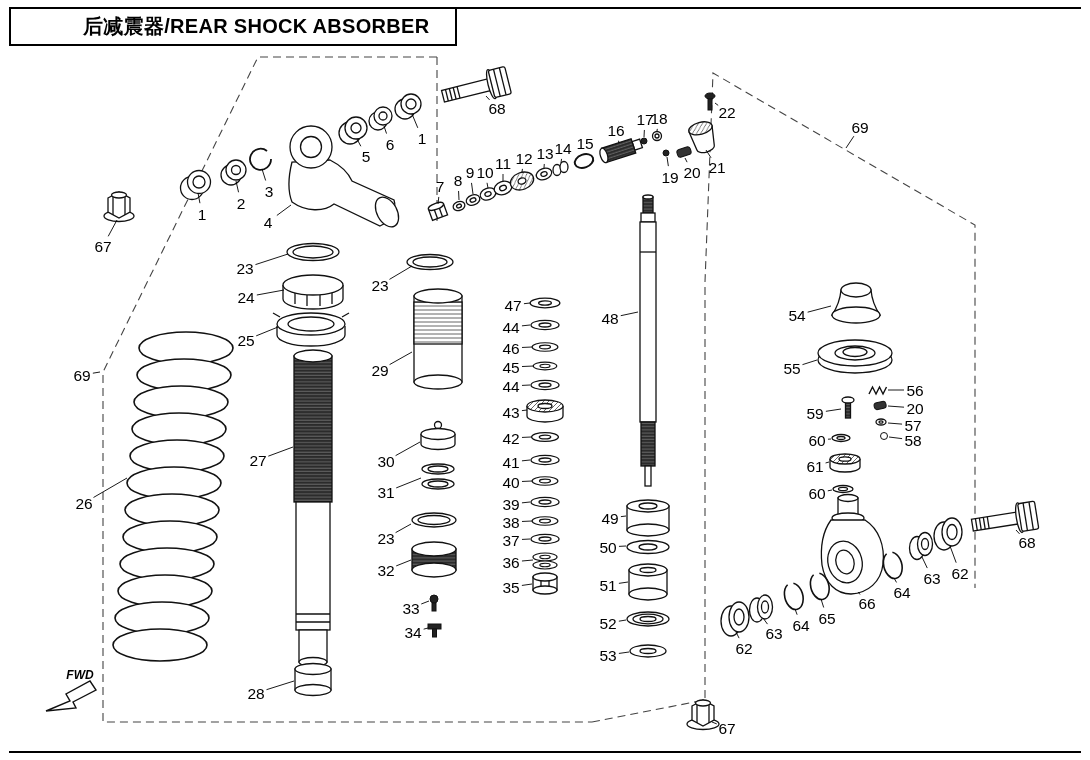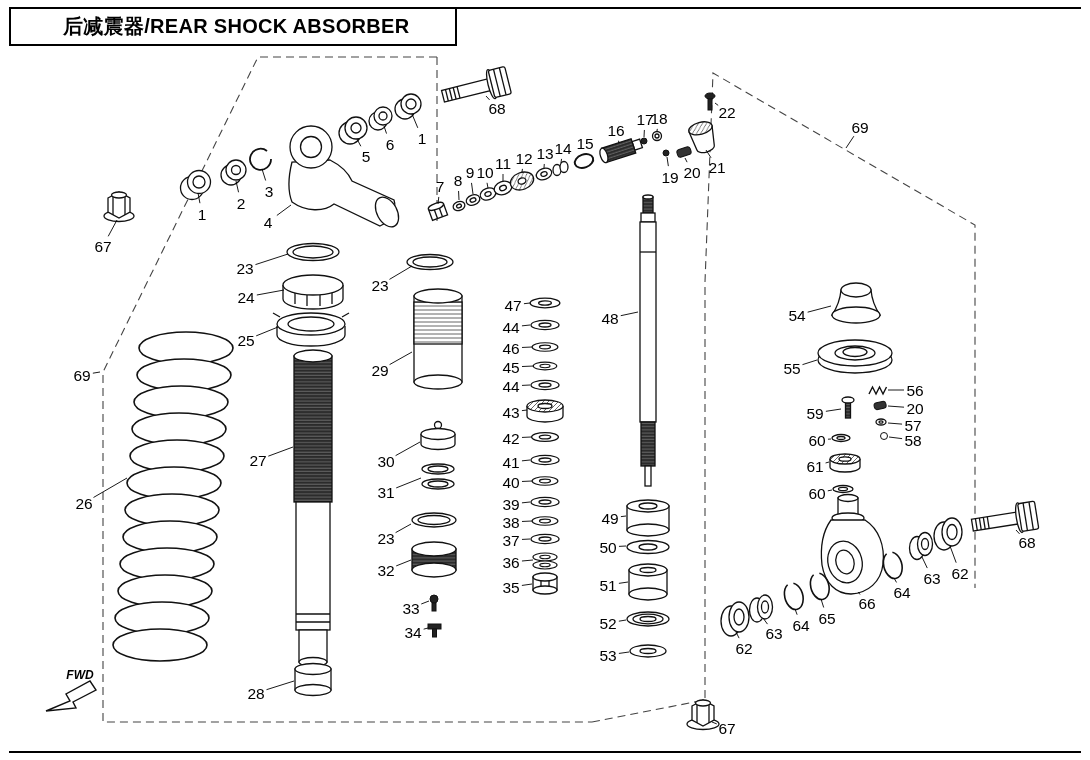--- a/index.html
+++ b/index.html
@@ -1,21 +1,21 @@
 <!DOCTYPE html>
 <html><head>
 <meta charset="utf-8">
 <style>
   html,body{margin:0;padding:0;background:#e8e8e8}
   .stage{position:relative;width:1090px;height:760px;background:#fff;overflow:hidden;
          font-family:"Liberation Sans",sans-serif}
   .rule-top{position:absolute;left:9px;right:9px;top:7px;border-top:2px solid #000}
   .rule-bottom{position:absolute;left:9px;right:9px;bottom:7px;border-top:2px solid #000}
   .title-box{position:absolute;left:9px;top:7px;width:448px;height:39px;border:2px solid #000;
-             box-sizing:border-box;display:flex;align-items:center;padding-left:52px;
+             box-sizing:border-box;display:flex;align-items:center;padding-left:72px;
              font-size:20px;font-weight:bold;letter-spacing:.3px;background:#fff}
   svg.art{position:absolute;left:0;top:0}
   .f{fill:#fff;stroke:#111;stroke-width:1.3}
   .dash polyline{fill:none;stroke:#444;stroke-width:1.1;stroke-dasharray:8 5}
   .callout{font:15.5px "Liberation Sans",sans-serif;fill:#000;text-anchor:middle;
            dominant-baseline:central}
   .leader{stroke:#000;stroke-width:.9}
   .fwd-text{font:italic bold 12px "Liberation Sans",sans-serif;fill:#000;text-anchor:middle}
 </style>
 </head>

